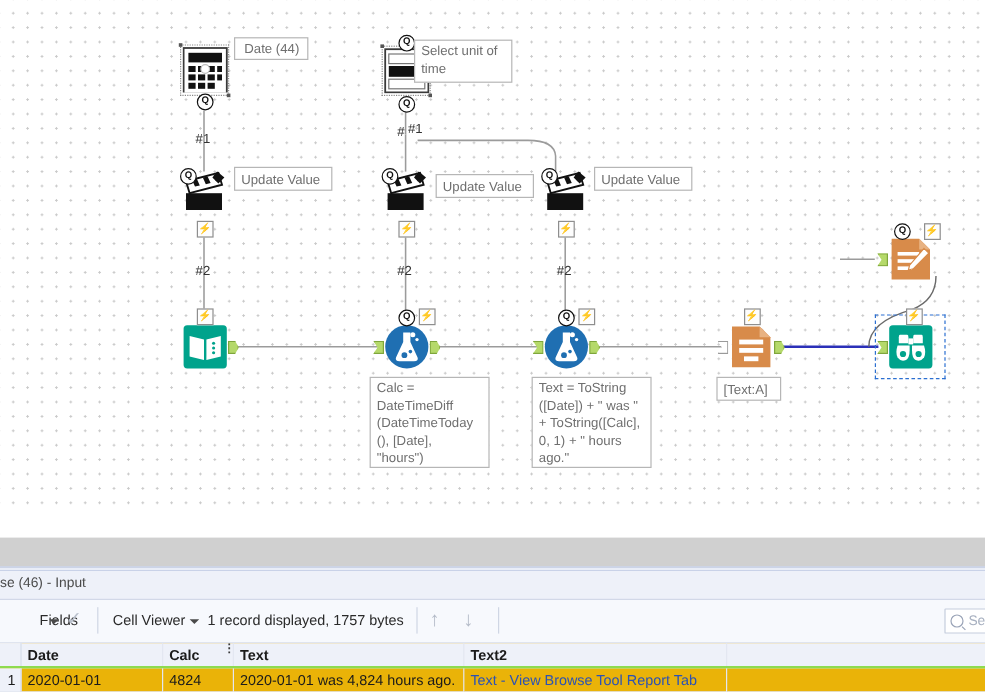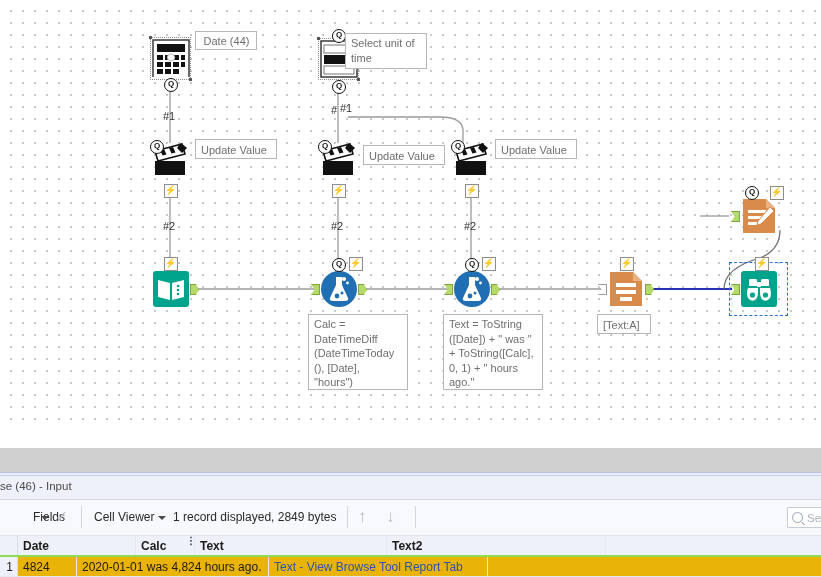--- a/index.html
+++ b/index.html
@@ -573,21 +573,21 @@
       <span class="tab-label">se (46) - Input</span>
     </div>
 
     <div class="results-toolbar">
       <span class="tb-item" style="left:0px;padding-left:33px;">Fields</span>
       <span class="tb-caret" style="left:41px;"></span>
       <span class="tb-check" style="left:55px;">✓</span>
       <span class="tb-sep" style="left:81px;"></span>
       <span class="tb-item" style="left:94px;">Cell Viewer</span>
       <span class="tb-caret" style="left:158px;"></span>
-      <span class="tb-item" style="left:173px;">1 record displayed, 2849 bytes</span>
+      <span class="tb-item" style="left:173px;">1 record displayed, 1757 bytes</span>
       <span class="tb-sep" style="left:347px;"></span>
       <span class="tb-arrow" style="left:358px;">↑</span>
       <span class="tb-arrow" style="left:386px;">↓</span>
       <span class="tb-sep" style="left:415px;"></span>
       <div class="search-box" style="left:787px; width:48px;">
         <span class="mag"></span>
         <span class="ph">Se</span>
       </div>
     </div>
 
@@ -599,20 +599,21 @@
           <span>Calc</span>
           <span class="dots">⋮</span>
         </div>
         <div class="cell col-text">Text</div>
         <div class="cell col-text2">Text2</div>
         <div class="cell col-rest blank"></div>
       </div>
       <div class="grid-body">
         <div class="grid-row">
           <div class="cell rownum col-num">1</div>
+          <div class="cell col-date">2020-01-01</div>
           <div class="cell col-calc">4824</div>
           <div class="cell col-text">2020-01-01 was 4,824 hours ago.</div>
           <div class="cell col-text2 link">Text - View Browse Tool Report Tab</div>
           <div class="cell col-rest blank"></div>
         </div>
       </div>
     </div>
 
   </div>
 </div>

